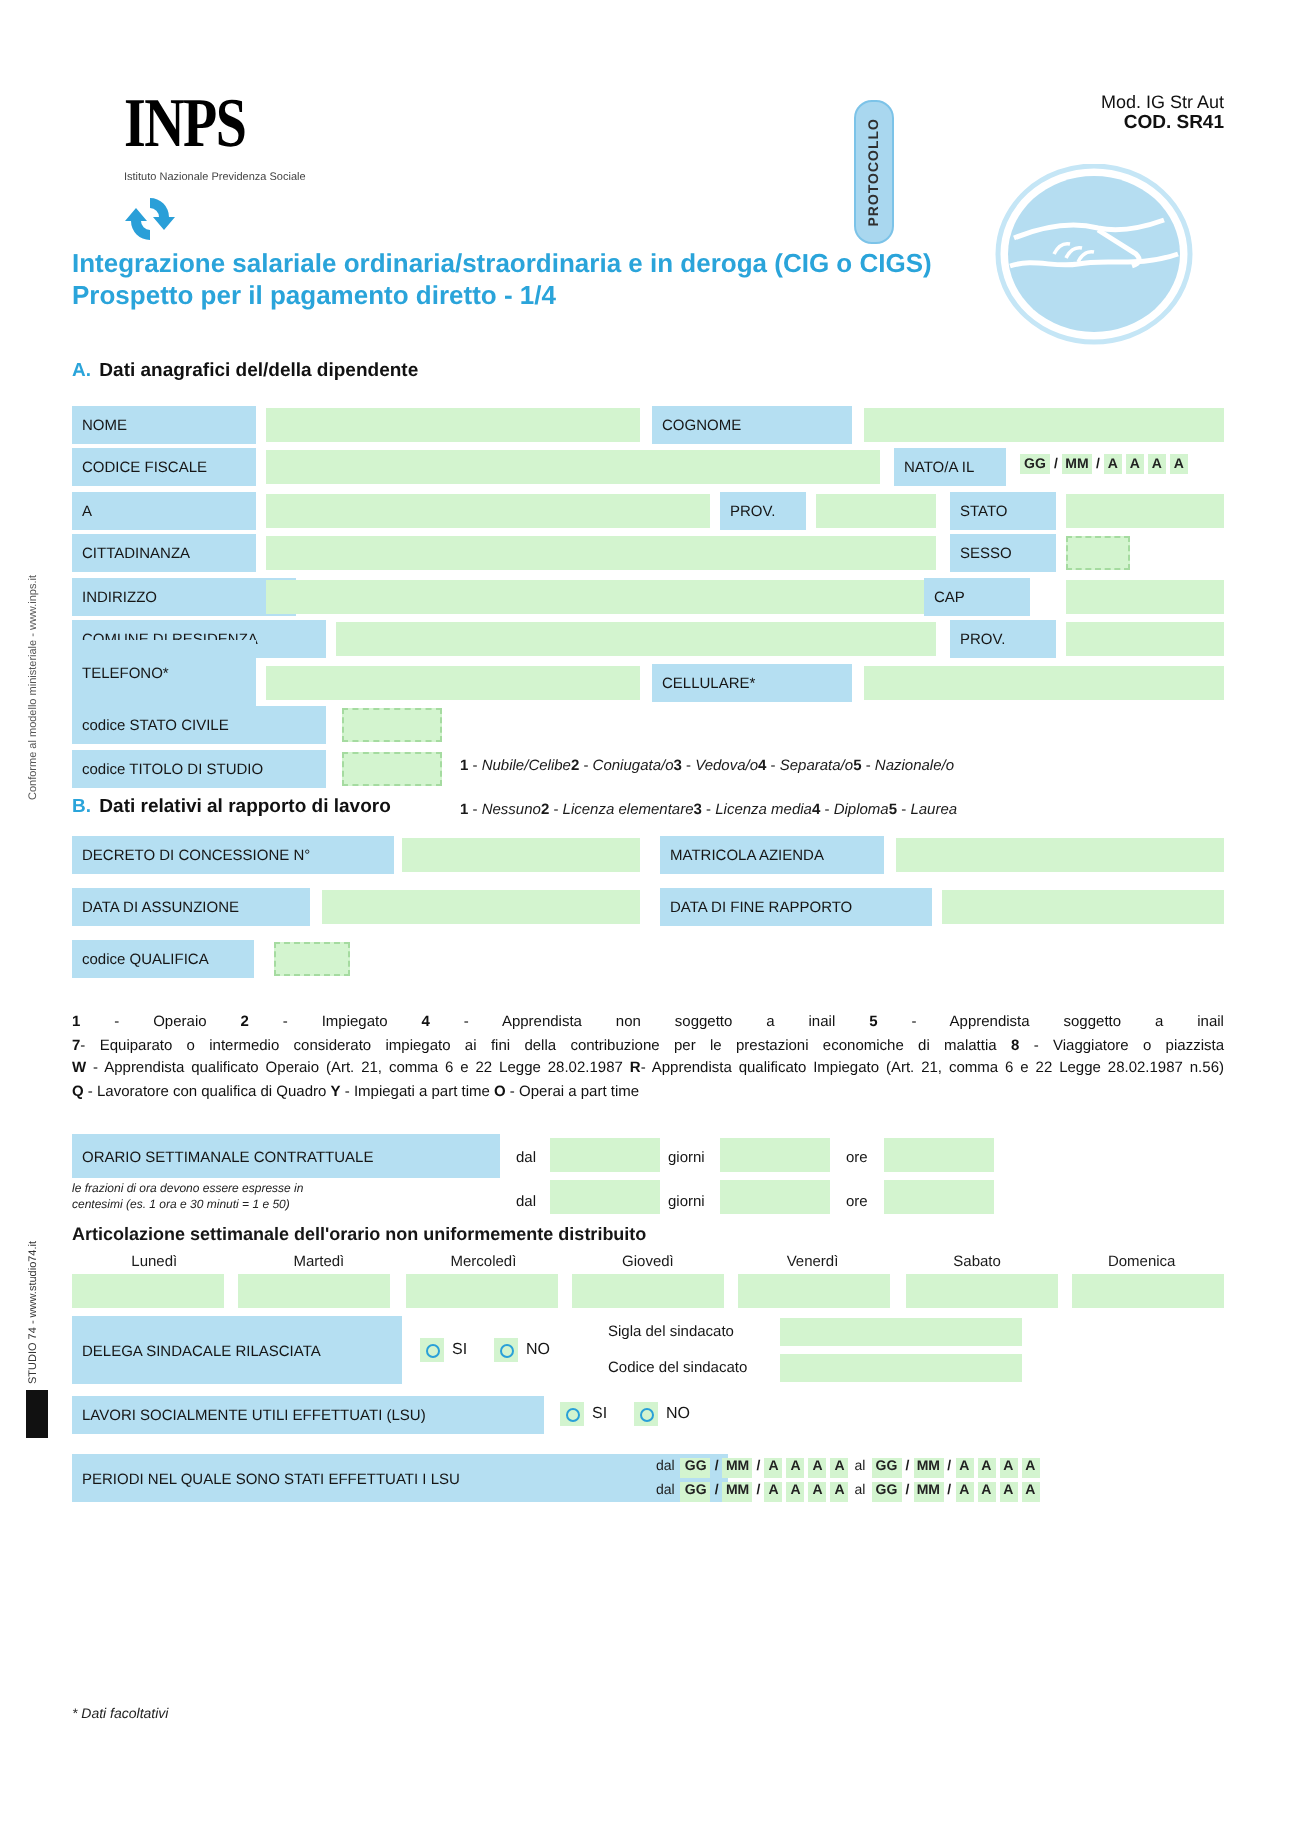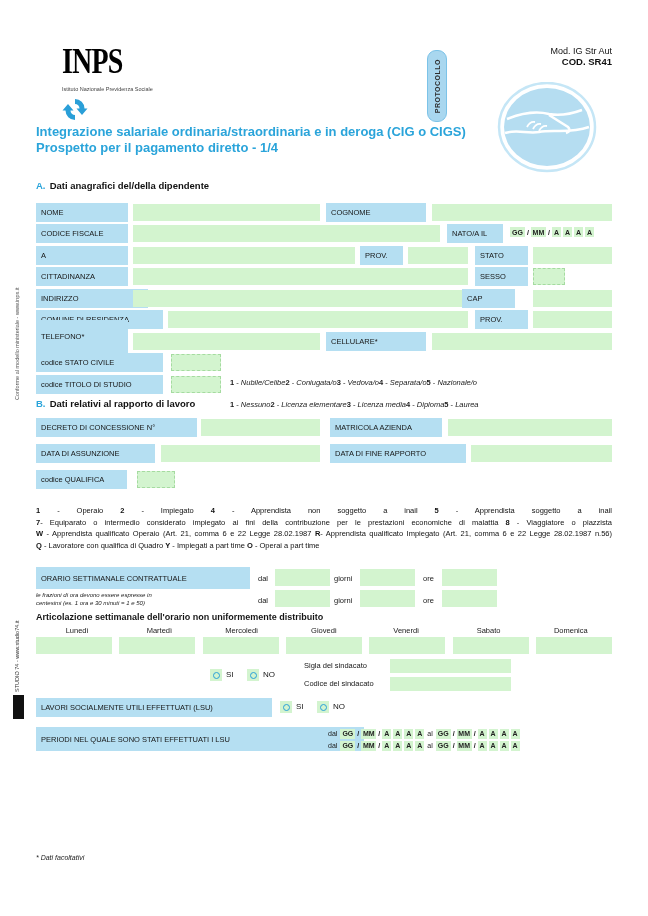--- a/index.html
+++ b/index.html
@@ -225,20 +225,21 @@
   <div class="dayrow">
       <div class="din"></div>
       <div class="din"></div>
       <div class="din"></div>
       <div class="din"></div>
       <div class="din"></div>
       <div class="din"></div>
       <div class="din"></div>
     </div>
 
+  <div class="bluebox" style="left:36px;top:658px;width:165px;height:34px">DELEGA SINDACALE RILASCIATA</div>
   <div class="greenbox check" style="left:210px;top:669px;width:12px;height:12px">
       <span class="ring"></span>
     </div>
   <span class="lbl" style="left:226px;top:670px;font-size:8px">SI</span>
   <div class="greenbox check" style="left:247px;top:669px;width:12px;height:12px">
       <span class="ring"></span>
     </div>
   <span class="lbl" style="left:263px;top:670px;font-size:8px">NO</span>
   <span class="lbl" style="left:304px;top:661px">Sigla del sindacato</span>
   <div class="greenbox" style="left:390px;top:659px;width:121px;height:14px"></div>

